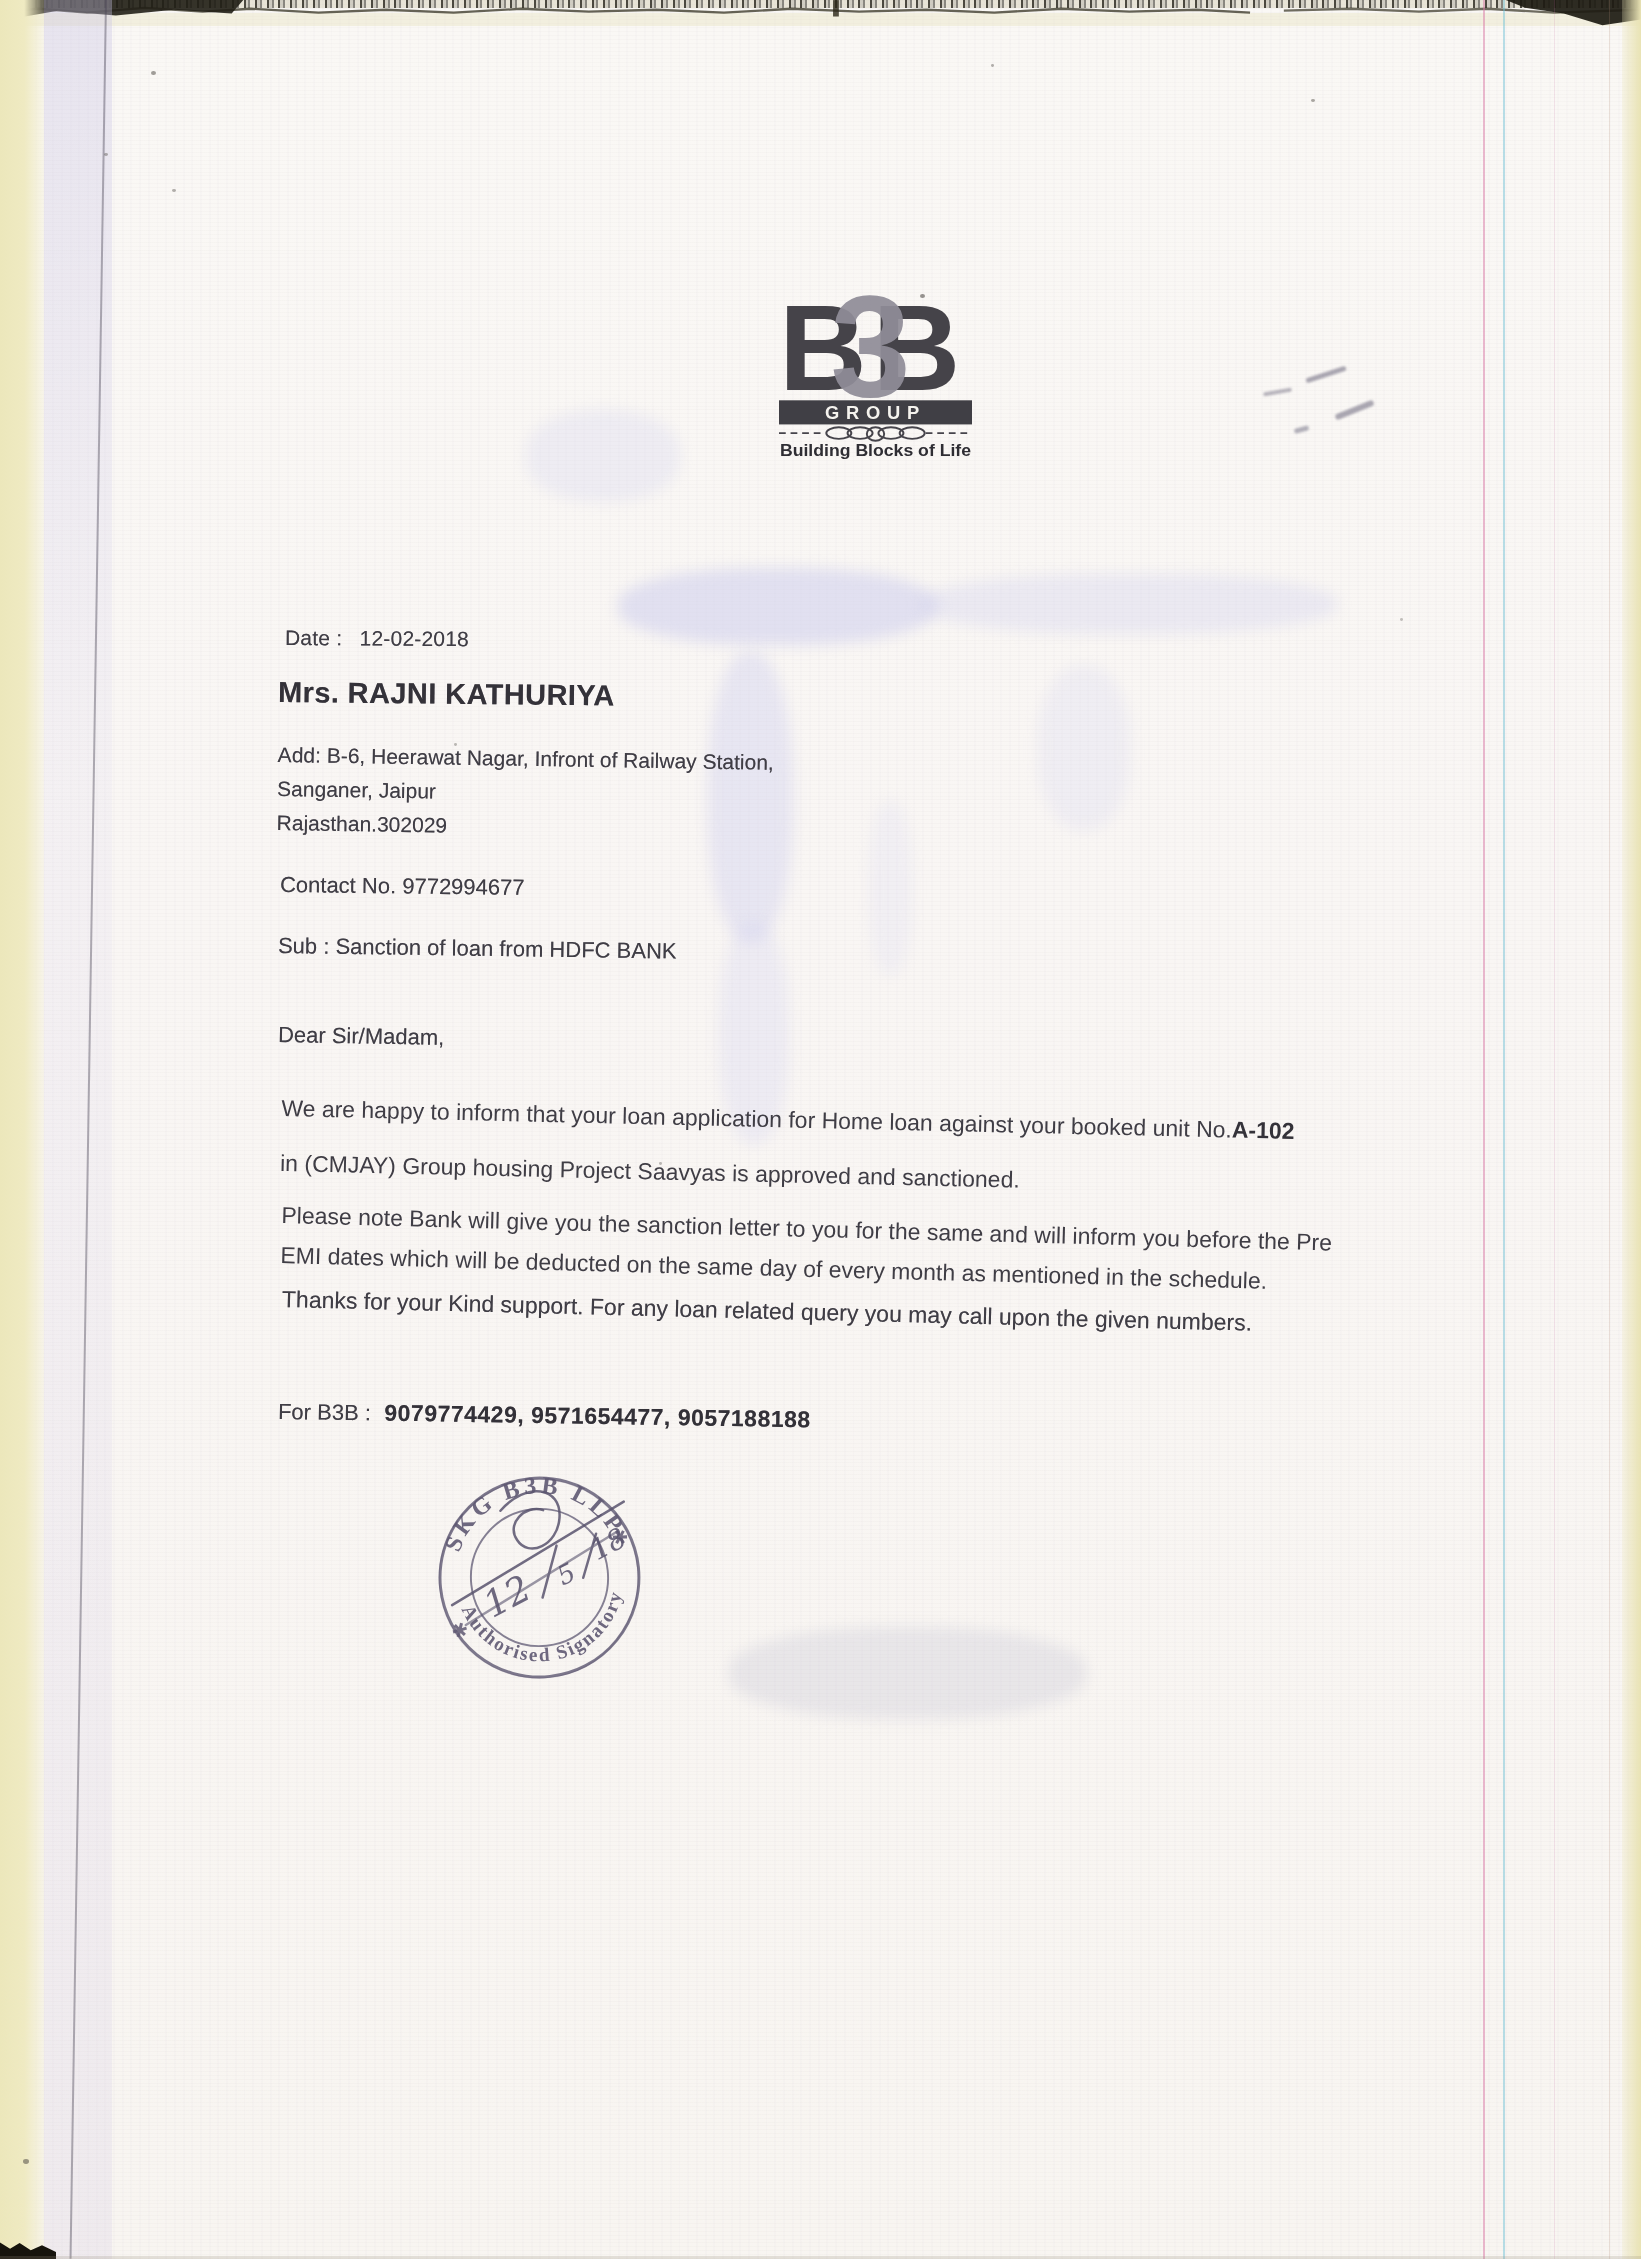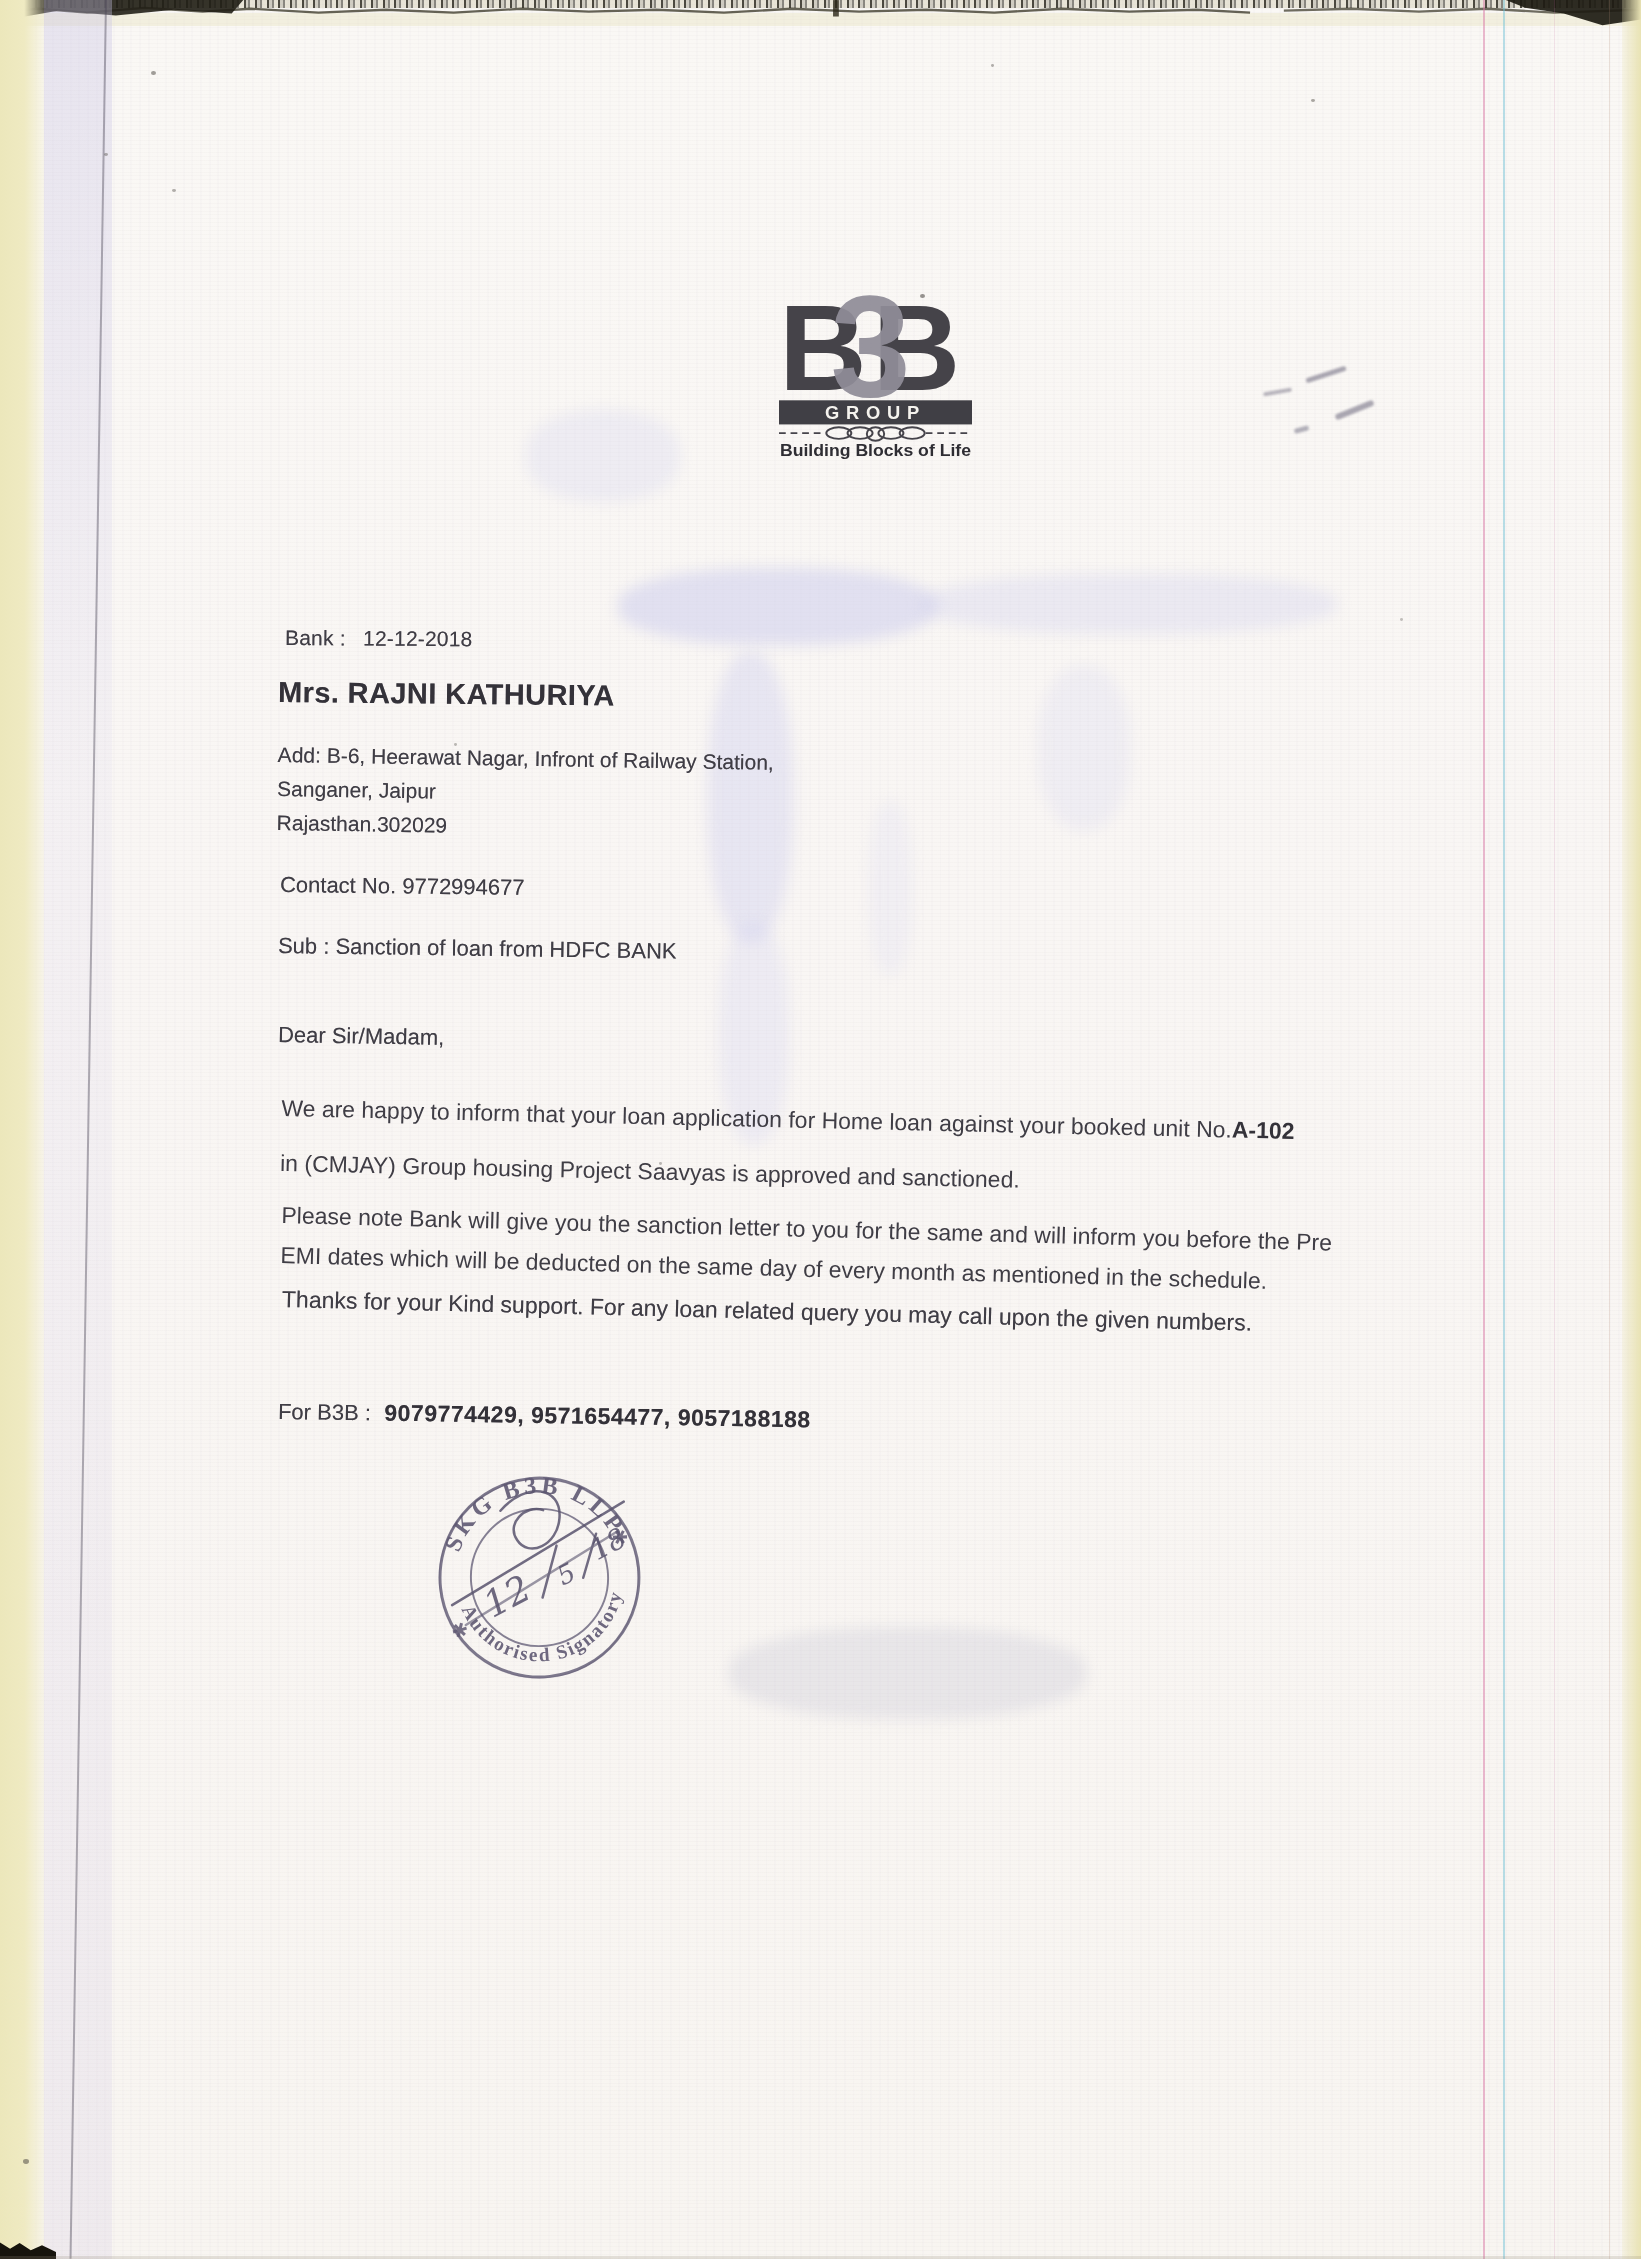--- a/index.html
+++ b/index.html
@@ -124,21 +124,21 @@
       <ellipse cx="62" cy="148" rx="13" ry="6"></ellipse>
       <ellipse cx="84" cy="148" rx="13" ry="6"></ellipse>
       <ellipse cx="100" cy="149" rx="9" ry="7"></ellipse>
       <ellipse cx="116" cy="148" rx="13" ry="6"></ellipse>
       <ellipse cx="138" cy="148" rx="13" ry="6"></ellipse>
     </g>
     <text x="100" y="172" text-anchor="middle" font-family="Liberation Sans, sans-serif" font-size="17" font-weight="bold" fill="#2f2e34" textLength="198" lengthAdjust="spacingAndGlyphs">Building Blocks of Life</text>
   </svg>
 
   <div class="tline t-date">
-    <span>Bank :</span><span class="gap"></span><span>12-12-2018</span>
+    <span>Date :</span><span class="gap"></span><span>12-02-2018</span>
   </div>
 
   <div class="tline t-name">Mrs. RAJNI KATHURIYA</div>
 
   <div class="t-addr abs">
     <div class="nowrap">Add: B-6, Heerawat Nagar, Infront of Railway Station,</div>
     <div class="nowrap">Sanganer, Jaipur</div>
     <div class="nowrap">Rajasthan.302029</div>
   </div>
 

